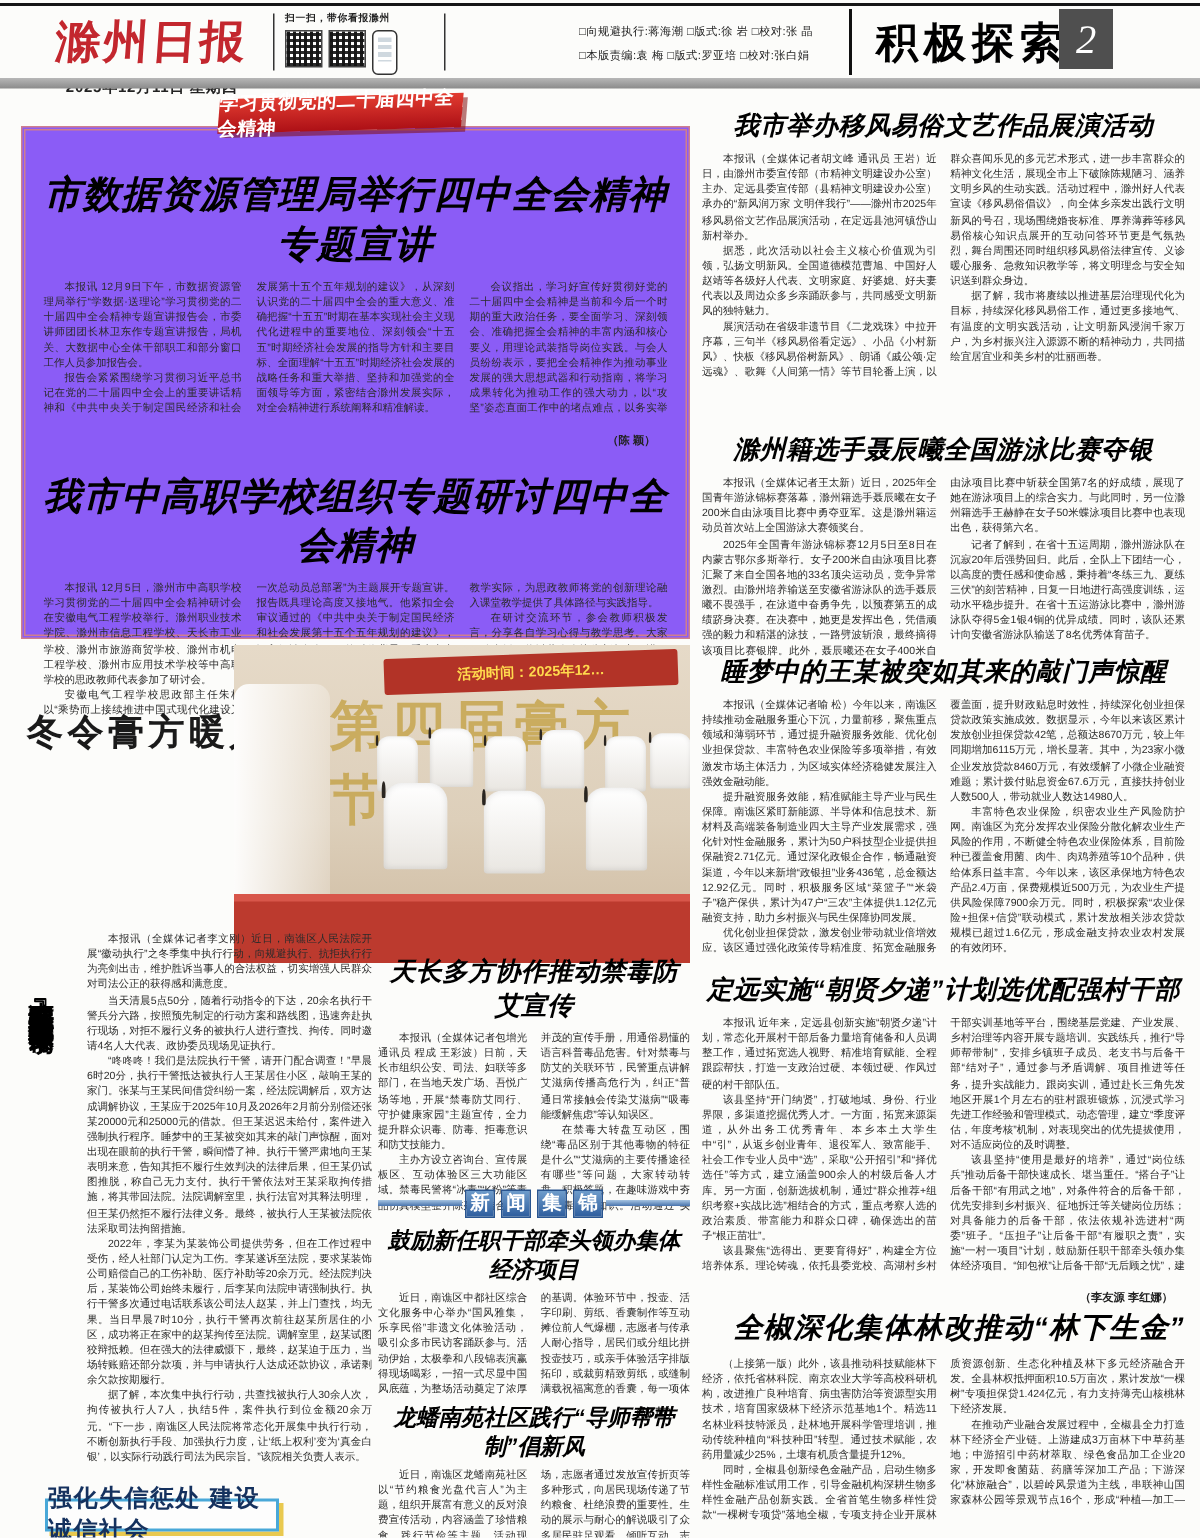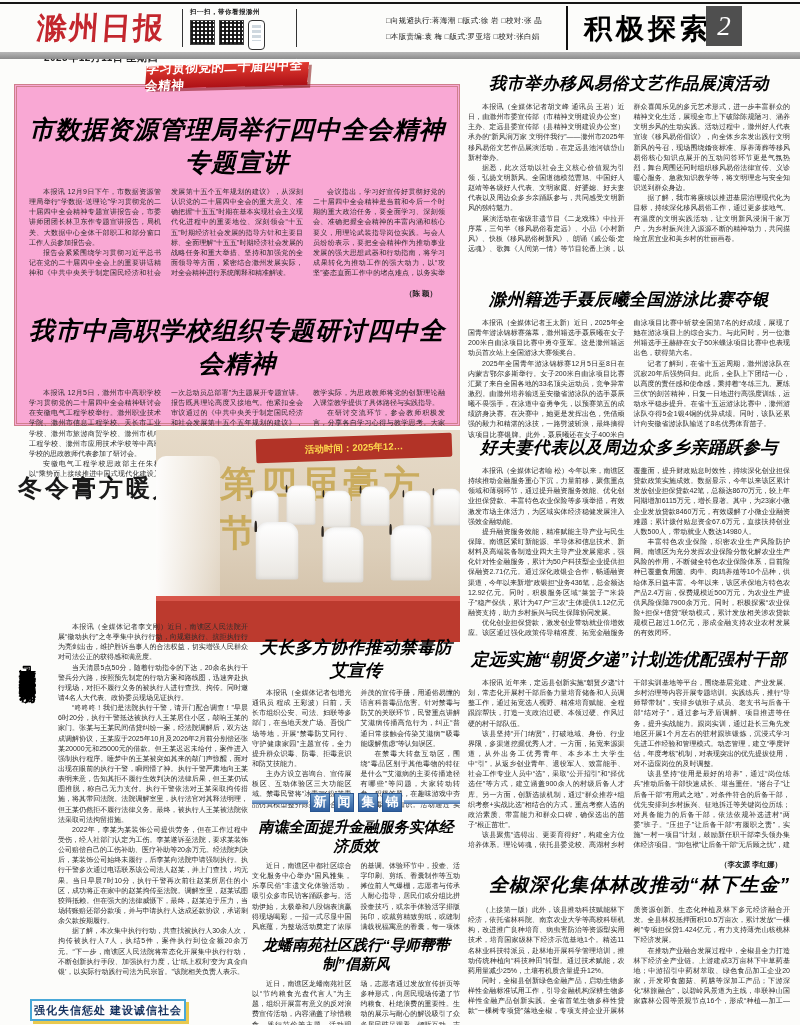--- a/index.html
+++ b/index.html
@@ -35,21 +35,21 @@
   .t-lg{font-size:25px;letter-spacing:1px;}
   .t-md{font-size:17px;letter-spacing:.5px;}
   .t-sm{font-size:15px;}
   .t-xl{font-size:19px;letter-spacing:1px;text-align:right;}
   .byline{text-align:right;font-size:7.5px;font-weight:bold;padding-right:8px;margin-top:2px;color:#222;}
   
   .ribbon{position:absolute;left:146px;top:64px;width:162px;height:23px;z-index:5;
     background:linear-gradient(180deg,#e23c31,#ad1016);color:#fff;font-size:12.5px;font-weight:bold;
     display:flex;align-items:center;justify-content:center;transform:skewX(-6deg) rotate(-1.5deg);
     box-shadow:3px 3px 0 rgba(130,12,12,.55);letter-spacing:.5px;}
-  .featured{position:absolute;left:14px;top:84px;width:446px;height:342px;border:3px double #cf7f8c;background:#f9a8d4;padding:26px 12px 4px;}
+  .featured{position:absolute;left:14px;top:84px;width:446px;height:342px;border:3px double #cf7f8c;background:#8b5cf6;padding:26px 12px 4px;}
   .a1body,.a2body{height:100px;margin-top:8px;}
   .a2t{margin-top:15px;}
   
   .photo-news{position:absolute;left:14px;top:430px;width:446px;height:212px;}
   .pn-title{position:absolute;left:4px;top:42px;font-size:24px;font-weight:900;letter-spacing:3px;}
   .pn-caption{position:absolute;left:4px;top:84px;width:132px;font-size:7.2px;line-height:1.7;text-align:justify;color:#2b2b2b;}
   .pn-credit{margin-top:3px;text-align:right;font-weight:bold;padding-right:4px;}
   .pn-photo{position:absolute;left:142px;top:0;width:304px;height:212px;overflow:hidden;
     background:linear-gradient(180deg,#e6dac8 0%,#ddcfba 55%,#cdbaa0 100%);}
   .photo-banner{position:absolute;right:8px;top:6px;width:196px;height:24px;background:#b23327;color:#ffd94d;
@@ -62,21 +62,21 @@
   .fig .hd{width:15px;height:17px;background:#eac39e;border-radius:50% 50% 46% 46%;margin:0 auto;position:relative;}
   .fig .hd::before{content:"";position:absolute;top:-3px;left:-1px;right:-1px;height:9px;background:#2a2520;border-radius:50% 50% 20% 20%;}
   .fig .mask{position:absolute;bottom:0;left:2px;right:2px;height:7px;background:#8db6d8;border-radius:2px;}
   .fig .bd{width:34px;height:46px;background:linear-gradient(#ffffff,#e9e6e1);border-radius:10px 10px 2px 2px;margin-top:-2px;box-shadow:inset 0 0 4px rgba(0,0,0,.12);}
   
   .court{position:absolute;left:14px;top:620px;width:234px;height:382px;}
   .vtitle{position:absolute;left:2px;top:34px;height:364px;writing-mode:vertical-rl;text-orientation:upright;
     font-size:17px;font-weight:900;letter-spacing:1px;color:#000;}
   .court-body{position:absolute;left:44px;top:2px;width:190px;height:378px;}
   .slogan{position:absolute;left:30px;top:999px;width:156px;height:22px;background:#fdfdfd;border:2px solid #49a8d8;
-    box-shadow:3px 3px 0 #e9c94f;color:#15315e;font-size:11px;font-weight:900;display:flex;align-items:center;justify-content:center;letter-spacing:1px;}
+    box-shadow:3px 3px 0 #e9c94f;color:#15315e;font-size:16px;font-weight:900;display:flex;align-items:center;justify-content:center;letter-spacing:1px;}
   
   .mid{position:absolute;left:252px;width:208px;}
   .tianchang{top:636px;}
   .tianchang .body{height:128px;margin-top:6px;}
   .digest{position:absolute;left:252px;top:792px;width:208px;height:20px;display:flex;align-items:center;}
   .dline{flex:1;height:4px;background:linear-gradient(180deg,#a6c4e2,#4873ad);}
   .dchar{width:20px;height:19px;margin:0 2px;background:linear-gradient(180deg,#6e9ccb,#2e5e9e);border:1px solid #28548f;
     color:#fff;font-size:13px;font-weight:bold;display:flex;align-items:center;justify-content:center;}
   .zhongdu{top:818px;}
   .zhongdu .body{height:74px;margin-top:5px;}
@@ -185,21 +185,21 @@
   <div class="digest">
     <span class="dline"></span>
     <span class="dchar">新</span>
     <span class="dchar">闻</span>
     <span class="dchar">集</span>
     <span class="dchar">锦</span>
     <span class="dline"></span>
   </div>
 
   <section class="mid zhongdu">
-    <h3 class="htitle t-sm">南谯全面提升金融服务实体经济质效</h3>
+    <h3 class="htitle t-sm">鼓励新任职干部牵头领办集体经济项目</h3>
     <div class="body cols2">
       <p class="t">近日，南谯区中都社区综合文化服务中心举办“国风雅集，乐享民俗”非遗文化体验活动，吸引众多市民访客踊跃参与。活动伊始，太极拳和八段锦表演赢得现场喝彩，一招一式尽显中国风底蕴，为整场活动奠定了浓厚的基调。体验环节中，投壶、活字印刷、剪纸、香囊制作等互动摊位前人气爆棚，志愿者与传承人耐心指导，居民们或分组比拼投壶技巧，或亲手体验活字排版拓印，或裁剪精致剪纸，或缝制满载祝福寓意的香囊，每一项体验都充满乐趣与成就感。此外，悬挂着字谜的彩色灯笼点缀现场，诗词接龙互动轮番上演，参与者踊跃答题，凭借知识与智慧赢取印章，氛围热烈非凡。</p>
     </div>
     <div class="byline">（陈 茜）</div>
   </section>
 
   <section class="mid longpan">
     <h3 class="htitle t-sm">龙蟠南苑社区践行“导师帮带制”倡新风</h3>
     <div class="body cols2">
       <p class="t">近日，南谯区龙蟠南苑社区以“节约粮食光盘代言人”为主题，组织开展富有意义的反对浪费宣传活动，内容涵盖了珍惜粮食、践行节俭等主题。活动现场，志愿者通过发放宣传折页等多种形式，向居民现场传递了节约粮食、杜绝浪费的重要性。生动的展示与耐心的解说吸引了众多居民驻足观看、倾听互动。志愿者深入阐述了“光盘行动”对于弘扬传统美德、促进社会文明的深远意义，鼓励每一位居民从自身做起，从一餐一饭开始，将节约理念转化为日常习惯。</p>
@@ -220,21 +220,21 @@
   <section class="rart r2">
     <h2 class="htitle t-md">滁州籍选手聂辰曦全国游泳比赛夺银</h2>
     <div class="body cols2">
       <p class="t">本报讯（全媒体记者王太新）近日，2025年全国青年游泳锦标赛落幕，滁州籍选手聂辰曦在女子200米自由泳项目比赛中勇夺亚军。这是滁州籍运动员首次站上全国游泳大赛领奖台。</p>
       <p class="t">2025年全国青年游泳锦标赛12月5日至8日在内蒙古鄂尔多斯举行。女子200米自由泳项目比赛汇聚了来自全国各地的33名顶尖运动员，竞争异常激烈。由滁州培养输送至安徽省游泳队的选手聂辰曦不畏强手，在泳道中奋勇争先，以预赛第五的成绩跻身决赛。在决赛中，她更是发挥出色，凭借顽强的毅力和精湛的泳技，一路劈波斩浪，最终摘得该项目比赛银牌。此外，聂辰曦还在女子400米自由泳项目比赛中斩获全国第7名的好成绩，展现了她在游泳项目上的综合实力。与此同时，另一位滁州籍选手王赫静在女子50米蝶泳项目比赛中也表现出色，获得第六名。</p>
       <p class="t">记者了解到，在省十五运周期，滁州游泳队在沉寂20年后强势回归。此后，全队上下团结一心，以高度的责任感和使命感，秉持着“冬练三九、夏练三伏”的刻苦精神，日复一日地进行高强度训练，运动水平稳步提升。在省十五运游泳比赛中，滁州游泳队夺得5金1银4铜的优异成绩。同时，该队还累计向安徽省游泳队输送了8名优秀体育苗子。</p>
     </div>
   </section>
 
   <section class="rart r3">
-    <h2 class="htitle t-md">好夫妻代表以及周边众多乡亲踊跃参与</h2>
+    <h2 class="htitle t-md">睡梦中的王某被突如其来的敲门声惊醒</h2>
     <div class="body cols2">
       <p class="t">本报讯（全媒体记者喻 松）今年以来，南谯区持续推动金融服务重心下沉，力量前移，聚焦重点领域和薄弱环节，通过提升融资服务效能、优化创业担保贷款、丰富特色农业保险等多项举措，有效激发市场主体活力，为区域实体经济稳健发展注入强效金融动能。</p>
       <p class="t">提升融资服务效能，精准赋能主导产业与民生保障。南谯区紧盯新能源、半导体和信息技术、新材料及高端装备制造业四大主导产业发展需求，强化针对性金融服务，累计为50户科技型企业提供担保融资2.71亿元。通过深化政银企合作，畅通融资渠道，今年以来新增“政银担”业务436笔，总金额达12.92亿元。同时，积极服务区域“菜篮子”“米袋子”稳产保供，累计为47户“三农”主体提供1.12亿元融资支持，助力乡村振兴与民生保障协同发展。</p>
       <p class="t">优化创业担保贷款，激发创业带动就业倍增效应。该区通过强化政策传导精准度、拓宽金融服务覆盖面，提升财政贴息时效性，持续深化创业担保贷款政策实施成效。数据显示，今年以来该区累计发放创业担保贷款42笔，总额达8670万元，较上年同期增加6115万元，增长显著。其中，为23家小微企业发放贷款8460万元，有效缓解了小微企业融资难题；累计拨付贴息资金67.6万元，直接扶持创业人数500人，带动就业人数达14980人。</p>
       <p class="t">丰富特色农业保险，织密农业生产风险防护网。南谯区为充分发挥农业保险分散化解农业生产风险的作用，不断健全特色农业保险体系，目前险种已覆盖食用菌、肉牛、肉鸡养殖等10个品种，供给体系日益丰富。今年以来，该区承保地方特色农产品2.4万亩，保费规模近500万元，为农业生产提供风险保障7900余万元。同时，积极探索“农业保险+担保+信贷”联动模式，累计发放相关涉农贷款规模已超过1.6亿元，形成金融支持农业农村发展的有效闭环。</p>
     </div>
   </section>
 
   <section class="rart r4">
     <h2 class="htitle t-md">定远实施“朝贤夕递”计划选优配强村干部</h2>

